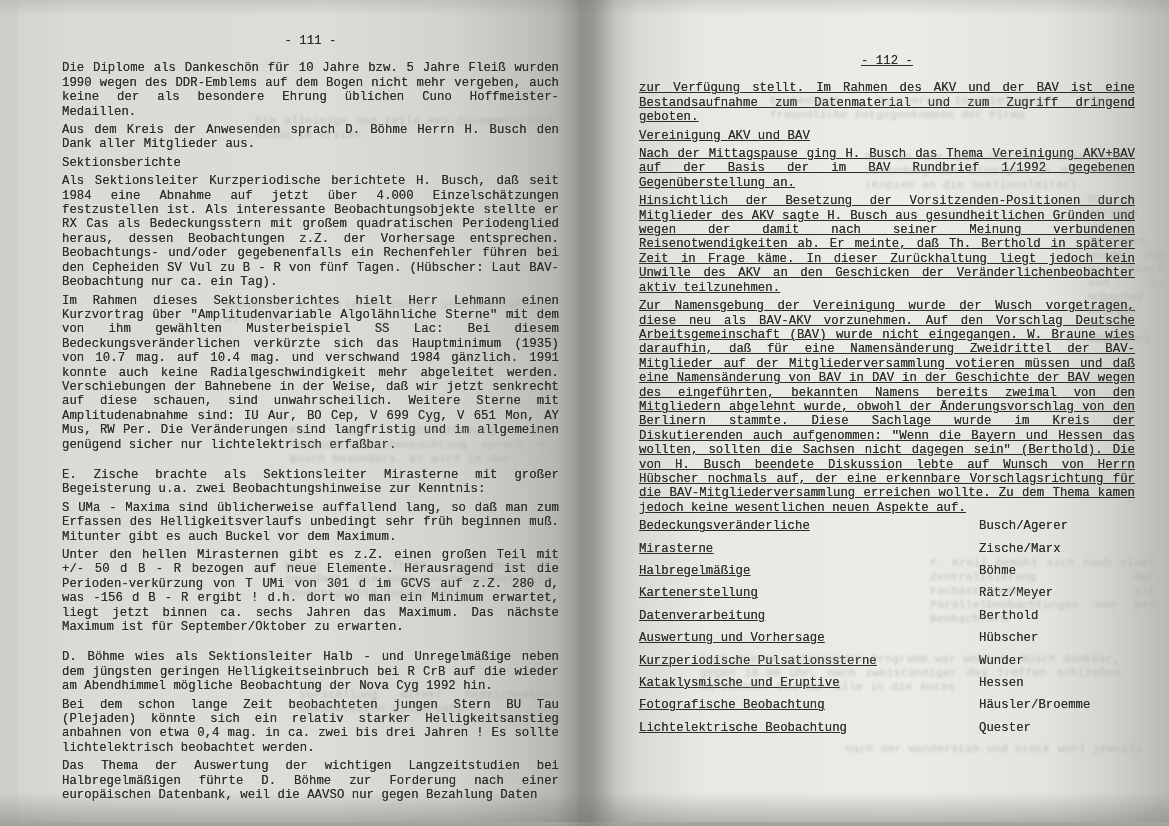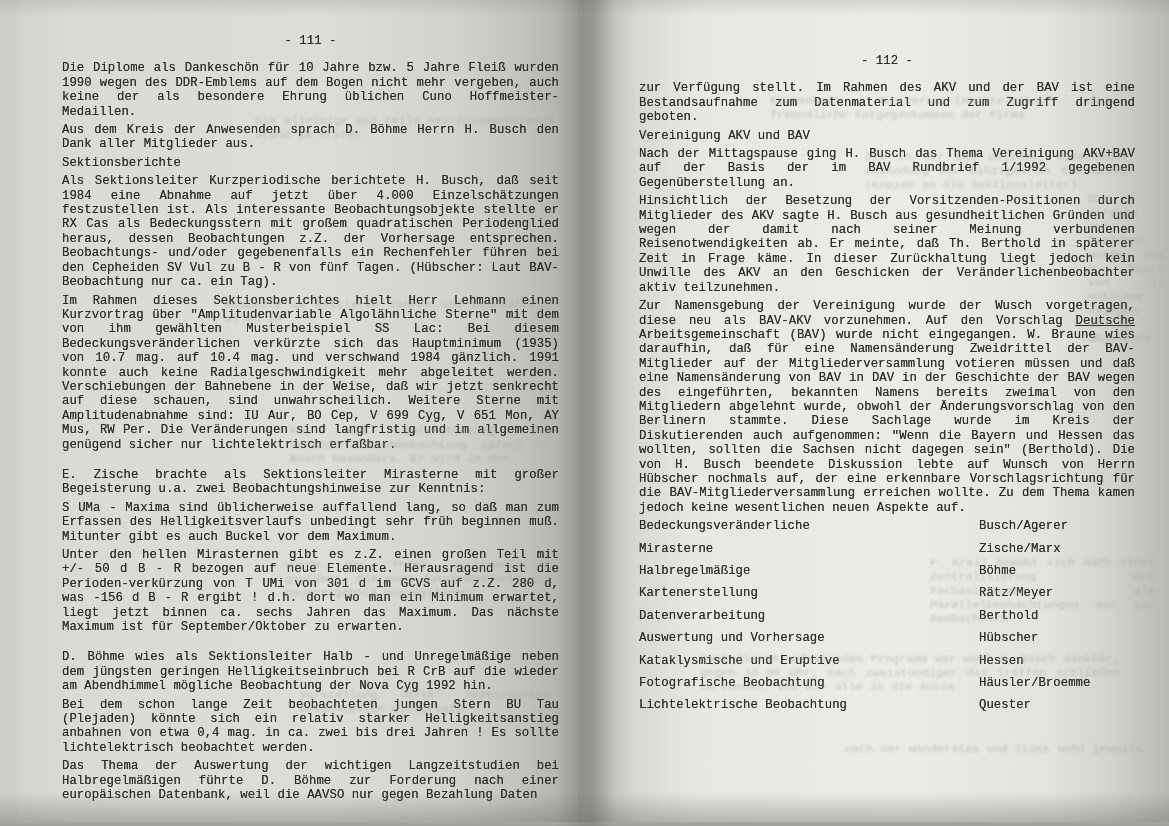--- a/index.html
+++ b/index.html
@@ -73,21 +73,21 @@
     pointer-events: none;
   }
   .content {
     position: absolute;
     font-size: 12.3px;
     line-height: 14.4px;
     letter-spacing: 0.05px;
     text-shadow: 0 0 0.5px rgba(45,45,43,0.75);
   }
   .content-left  { left: 44px;  top: 34px; width: 497px; }
-  .content-right { left: 61px;  top: 54px; width: 496px; }
+  .content-right { left: 61px;  top: 54px; width: 496px; text-decoration: underline; }
   .pagenum {
     text-align: center;
     margin-bottom: 13px;
     white-space: pre;
   }
   .para {
     text-align: justify;
     margin: 0 0 4px 0;
   }
   .para.gap-large { margin-top: 16px; }
@@ -151,20 +151,21 @@
           <div class="para">Hinsichtlich der Besetzung der Vorsitzenden-Positionen durch Mitglieder des AKV sagte H. Busch aus gesundheitlichen Gründen und wegen der damit nach seiner Meinung verbundenen Reisenotwendigkeiten ab. Er meinte, daß Th. Berthold in späterer Zeit in Frage käme. In dieser Zurückhaltung liegt jedoch kein Unwille des AKV an den Geschicken der Veränderlichenbeobachter aktiv teilzunehmen.</div>
           <div class="para"><span>Zur Namensgebung der Vereinigung wurde der Wusch vorgetragen, diese neu als BAV-AKV vorzunehmen. Auf den Vorschlag </span><span class="u">Deutsche</span><span> Arbeitsgemeinschaft (BAV) wurde nicht eingegangen. W. Braune wies daraufhin, daß für eine Namensänderung Zweidrittel der BAV-Mitglieder auf der Mitgliederversammlung votieren müssen und daß eine Namensänderung von BAV in DAV in der Geschichte der BAV wegen des eingeführten, bekannten Namens bereits zweimal von den Mitgliedern abgelehnt wurde, obwohl der Änderungsvorschlag von den Berlinern stammte. Diese Sachlage wurde im Kreis der Diskutierenden auch aufgenommen: "Wenn die Bayern und Hessen das wollten, sollten die Sachsen nicht dagegen sein" (Berthold). Die von H. Busch beendete Diskussion lebte auf Wunsch von Herrn Hübscher nochmals auf, der eine erkennbare Vorschlagsrichtung für die BAV-Mitgliederversammlung erreichen wollte. Zu dem Thema kamen jedoch keine wesentlichen neuen Aspekte auf.</span></div>
         </div>
       <div class="assignments" id="assignments">
           <div class="assign-row"><span>Bedeckungsveränderliche</span><span class="assign-name">Busch/Agerer</span></div>
           <div class="assign-row"><span>Mirasterne</span><span class="assign-name">Zische/Marx</span></div>
           <div class="assign-row"><span>Halbregelmäßige</span><span class="assign-name">Böhme</span></div>
           <div class="assign-row"><span>Kartenerstellung</span><span class="assign-name">Rätz/Meyer</span></div>
           <div class="assign-row"><span>Datenverarbeitung</span><span class="assign-name">Berthold</span></div>
           <div class="assign-row"><span>Auswertung und Vorhersage</span><span class="assign-name">Hübscher</span></div>
+          <div class="assign-row"><span>Kurzperiodische Pulsationssterne</span><span class="assign-name">Wunder</span></div>
           <div class="assign-row"><span>Kataklysmische und Eruptive</span><span class="assign-name">Hessen</span></div>
           <div class="assign-row"><span>Fotografische Beobachtung</span><span class="assign-name">Häusler/Broemme</span></div>
           <div class="assign-row"><span>Lichtelektrische Beobachtung</span><span class="assign-name">Quester</span></div>
         </div>
     </div>
   </div>
 
   <div id="ghosts">
       <div class="ghost" style="left: 255px; top: 114px; width: 300px;">Die alleinige und teils AKV-Zusammenarbeit stand im ersten</div>
       <div class="ghost" style="left: 225px; top: 298px; width: 325px;">Ausbeute im mittleren Jahren und beschäftigt allen in</div>

